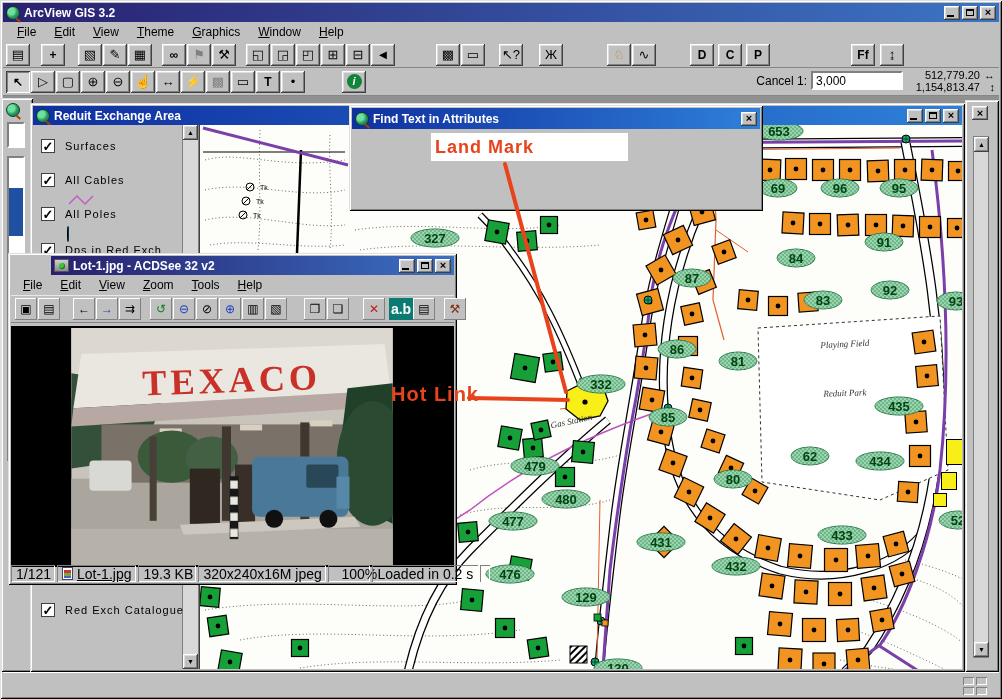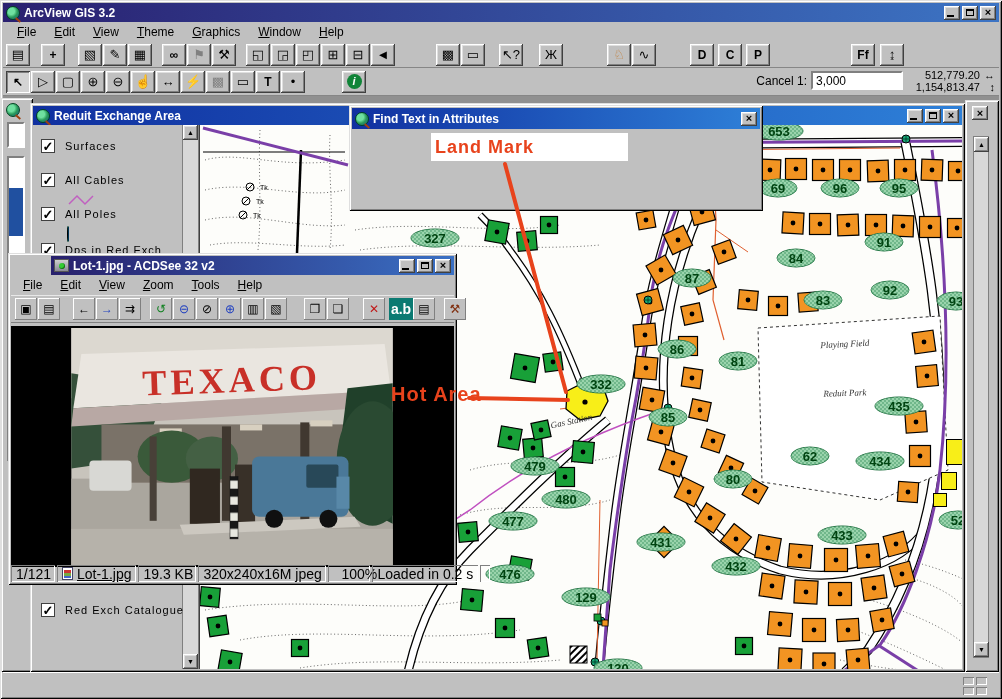--- a/index.html
+++ b/index.html
@@ -742,13 +742,13 @@
       <span class="acd-cell" style="width: 108px;">Loaded in 0.2 s</span>
       <span class="acd-cell" style="flex: 1 1 0%;"></span>
     </div>
 </div>
 
 <svg id="overlay" xmlns="http://www.w3.org/2000/svg" width="1002" height="699">
   <line id="ann-line1" x1="505" y1="164" x2="566" y2="392" stroke-width="4" stroke-linecap="round" stroke="#e8431c"></line>
   <line id="ann-line2" x1="469" y1="398" x2="568" y2="400" stroke-width="4" stroke-linecap="round" stroke="#e8431c"></line>
 </svg>
 <div class="ann-landmark" style="color: rgb(232, 67, 28);">Land Mark</div>
-<div class="ann-hotlink" style="color: rgb(232, 67, 28);">Hot Area</div>
+<div class="ann-hotlink" style="color: rgb(232, 67, 28);">Hot Link</div>
 
 </body></html>

